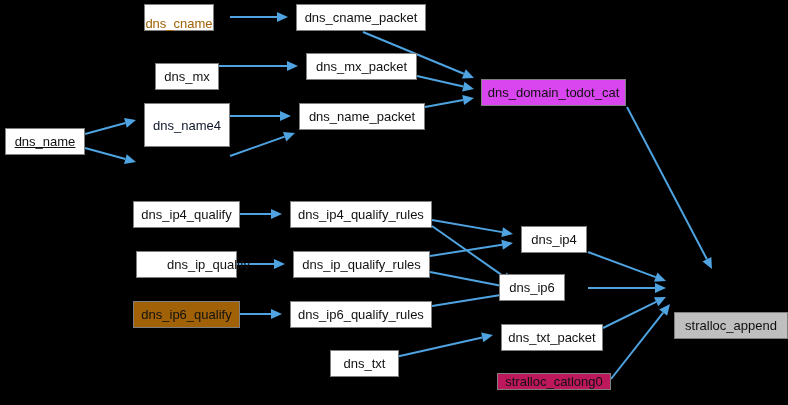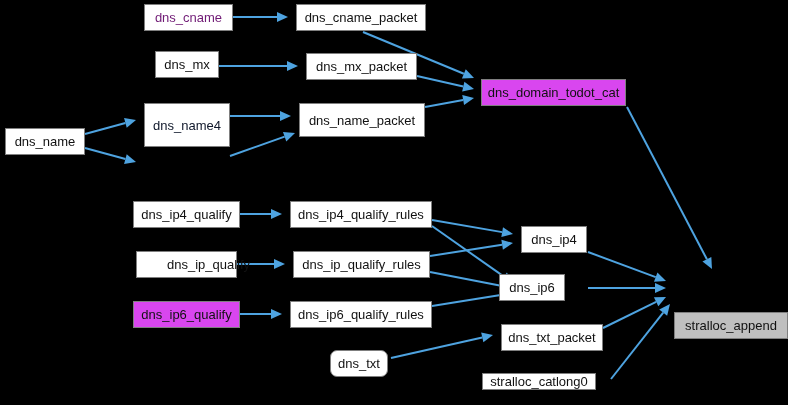--- a/index.html
+++ b/index.html
@@ -118,73 +118,73 @@
       </g>
       <g>
         <line x1="603" y1="328" x2="656.1301676679038" y2="301.85658416341244" stroke="#4ea3e0" stroke-width="2"></line>
         <polygon points="658.3377059240004,306.34287158709253 653.9226294118073,297.37029673973234 666,297" fill="#4ea3e0"></polygon>
       </g>
       <g>
         <line x1="611" y1="379" x2="663.1988731699389" y2="312.6455002077048" stroke="#4ea3e0" stroke-width="2"></line>
         <polygon points="667.1286459916229,315.7369214940962 659.2691003482549,309.5540789213134 670,304" fill="#4ea3e0"></polygon>
       </g>
     </svg>
-<div class="node" style="left: 144px; top: 4px; width: 89px; height: 27px; background: rgb(255, 255, 255); border-color: rgb(127, 127, 127); color: #701a75;">
+<div class="node" style="left: 144px; top: 4px; width: 70px; height: 27px; background: rgb(255, 255, 255); border-color: rgb(127, 127, 127); color: #a16207; align-items: flex-end;">
       <span class="lbl">dns_cname</span>
     </div>
     <div class="node" style="left: 296px; top: 4px; width: 130px; height: 27px; background: rgb(255, 255, 255); border-color: rgb(127, 127, 127); color: rgb(17, 17, 17);">
       <span class="lbl">dns_cname_packet</span>
     </div>
-    <div class="node" style="left: 155px; top: 51px; width: 64px; height: 27px; background: rgb(255, 255, 255); border-color: rgb(127, 127, 127); color: rgb(17, 17, 17);">
+    <div class="node" style="left: 155px; top: 63px; width: 64px; height: 27px; background: rgb(255, 255, 255); border-color: rgb(127, 127, 127); color: rgb(17, 17, 17);">
       <span class="lbl">dns_mx</span>
     </div>
     <div class="node" style="left: 306px; top: 53px; width: 111px; height: 27px; background: rgb(255, 255, 255); border-color: rgb(127, 127, 127); color: rgb(17, 17, 17);">
       <span class="lbl">dns_mx_packet</span>
     </div>
-    <div class="node" style="left: 5px; top: 128px; width: 80px; height: 27px; background: rgb(255, 255, 255); border-color: rgb(127, 127, 127); color: rgb(17, 17, 17);">
+    <div class="node" style="left: 5px; top: 128px; width: 80px; height: 27px; background: rgb(255, 255, 255); border-color: rgb(127, 127, 127); color: rgb(17, 17, 17); text-decoration: underline;">
       <span class="lbl">dns_name</span>
     </div>
     <div class="node" style="left: 144px; top: 103px; width: 86px; height: 44px; background: rgb(255, 255, 255); border-color: rgb(127, 127, 127); color: #0f172a;">
       <span class="lbl">dns_name4</span>
     </div>
-    <div class="node" style="left: 299px; top: 103px; width: 126px; height: 34px; background: rgb(255, 255, 255); border-color: rgb(127, 127, 127); color: rgb(17, 17, 17);">
+    <div class="node" style="left: 299px; top: 103px; width: 126px; height: 27px; background: rgb(255, 255, 255); border-color: rgb(127, 127, 127); color: rgb(17, 17, 17);">
       <span class="lbl">dns_name_packet</span>
     </div>
     <div class="node" style="left: 481px; top: 79px; width: 145px; height: 27px; background: #d946ef; border-color: rgb(127, 127, 127); color: rgb(17, 17, 17);">
       <span class="lbl">dns_domain_todot_cat</span>
     </div>
     <div class="node" style="left: 133px; top: 201px; width: 107px; height: 27px; background: rgb(255, 255, 255); border-color: rgb(127, 127, 127); color: rgb(17, 17, 17);">
       <span class="lbl">dns_ip4_qualify</span>
     </div>
     <div class="node" style="left: 290px; top: 201px; width: 142px; height: 27px; background: rgb(255, 255, 255); border-color: rgb(127, 127, 127); color: rgb(17, 17, 17);">
       <span class="lbl">dns_ip4_qualify_rules</span>
     </div>
     <div class="node" style="left: 136px; top: 251px; width: 101px; height: 27px; background: rgb(255, 255, 255); border-color: rgb(127, 127, 127); color: rgb(17, 17, 17); padding-left: 44px;">
       <span class="lbl">dns_ip_qualify</span>
     </div>
     <div class="node" style="left: 293px; top: 251px; width: 137px; height: 27px; background: rgb(255, 255, 255); border-color: rgb(127, 127, 127); color: rgb(17, 17, 17);">
       <span class="lbl">dns_ip_qualify_rules</span>
     </div>
-    <div class="node" style="left: 133px; top: 301px; width: 107px; height: 27px; background: #d946ef; border-color: rgb(127, 127, 127); color: rgb(17, 17, 17);">
+    <div class="node" style="left: 133px; top: 301px; width: 107px; height: 27px; background: #a16207; border-color: rgb(127, 127, 127); color: rgb(17, 17, 17);">
       <span class="lbl">dns_ip6_qualify</span>
     </div>
     <div class="node" style="left: 290px; top: 301px; width: 142px; height: 27px; background: rgb(255, 255, 255); border-color: rgb(127, 127, 127); color: rgb(17, 17, 17);">
       <span class="lbl">dns_ip6_qualify_rules</span>
     </div>
     <div class="node" style="left: 521px; top: 226px; width: 66px; height: 27px; background: rgb(255, 255, 255); border-color: rgb(127, 127, 127); color: rgb(17, 17, 17);">
       <span class="lbl">dns_ip4</span>
     </div>
     <div class="node" style="left: 499px; top: 274px; width: 66px; height: 27px; background: rgb(255, 255, 255); border-color: rgb(127, 127, 127); color: rgb(17, 17, 17);">
       <span class="lbl">dns_ip6</span>
     </div>
-    <div class="node" style="left: 330px; top: 350px; width: 58px; height: 27px; background: rgb(255, 255, 255); border-color: rgb(127, 127, 127); color: rgb(17, 17, 17); border-radius: 7px;">
+    <div class="node" style="left: 330px; top: 350px; width: 69px; height: 27px; background: rgb(255, 255, 255); border-color: rgb(127, 127, 127); color: rgb(17, 17, 17);">
       <span class="lbl">dns_txt</span>
     </div>
     <div class="node" style="left: 501px; top: 324px; width: 102px; height: 27px; background: rgb(255, 255, 255); border-color: rgb(127, 127, 127); color: rgb(17, 17, 17);">
       <span class="lbl">dns_txt_packet</span>
     </div>
-    <div class="node" style="left: 482px; top: 373px; width: 114px; height: 17px; background: #ffffff; border-color: rgb(127, 127, 127); color: rgb(17, 17, 17);">
+    <div class="node" style="left: 497px; top: 373px; width: 114px; height: 17px; background: #be185d; border-color: rgb(127, 127, 127); color: rgb(17, 17, 17);">
       <span class="lbl">stralloc_catlong0</span>
     </div>
     <div class="node filled" style="left: 674px; top: 276px; width: 114px; height: 27px; background: rgb(191, 191, 191); border-color: rgb(127, 127, 127); color: rgb(17, 17, 17); margin-top: 36px;">
       <span class="lbl">stralloc_append</span>
     </div>
   </div>
 
 </body></html>

